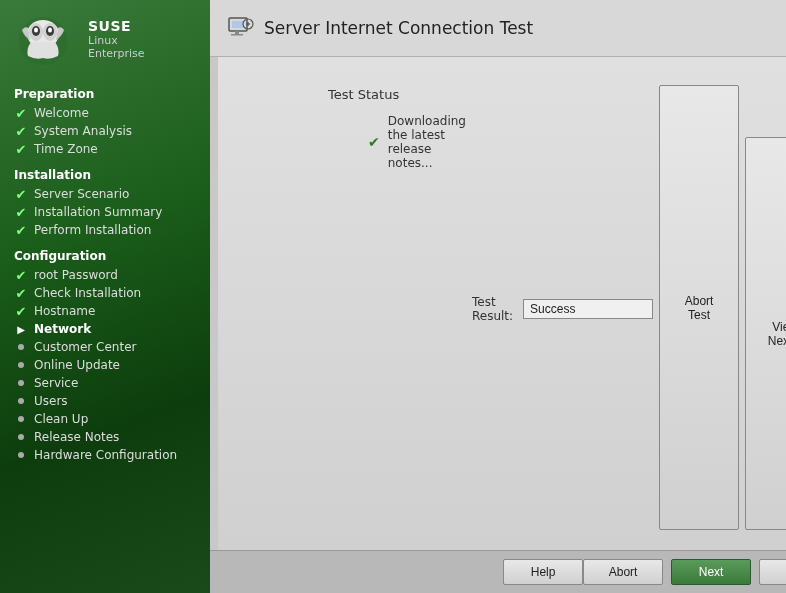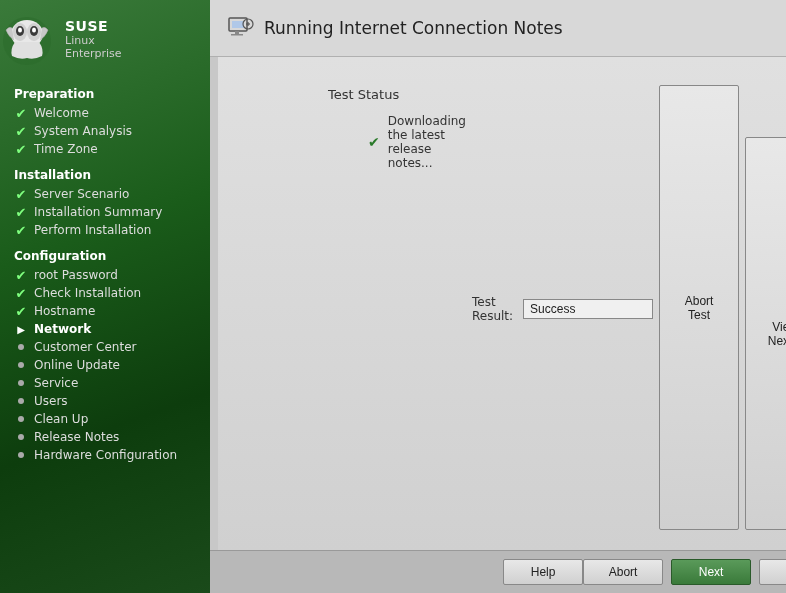--- a/index.html
+++ b/index.html
@@ -18,24 +18,24 @@
       min-width: 210px;
       background: linear-gradient(160deg, #3a7a3a 0%, #1a5c1a 40%, #0d3d0d 70%, #1a4a1a 100%);
       color: #fff;
       display: flex;
       flex-direction: column;
       padding-bottom: 10px;
       overflow: hidden;
     }
 
     #logo-area {
-      padding: 14px 14px 8px 0;
+      padding: 14px 14px 8px 16px;
       display: flex;
       align-items: flex-start;
-      gap: 10px;
+      gap: 17px;
     }
 
     .chameleon-icon {
       width: 55px;
       height: 55px;
       flex-shrink: 0;
     }
 
     .brand-text {
       display: flex;
@@ -391,21 +391,21 @@
 
     <svg class="header-icon" viewBox="0 0 28 28">
       <rect x="3" y="4" width="18" height="13" rx="1" fill="none" stroke="#555" stroke-width="1.5"></rect>
       <rect x="6" y="7" width="12" height="7" fill="#b0c8e8"></rect>
       <rect x="9" y="17" width="4" height="3" fill="#888"></rect>
       <rect x="5" y="20" width="12" height="1.5" fill="#888"></rect>
       <circle cx="22" cy="10" r="5" fill="none" stroke="#555" stroke-width="1.2"></circle>
       <line x1="20" y1="10" x2="24" y2="10" stroke="#555" stroke-width="1.2"></line>
       <line x1="22" y1="8" x2="22" y2="12" stroke="#555" stroke-width="1.2"></line>
     </svg>
-    <span id="main-title">Running Internet Connection Notes</span>
+    <span id="main-title">Server Internet Connection Test</span>
   </div>
 
   <div id="main-body">
 
     <div class="test-status-section">
       <div class="test-status-label">Test Status</div>
       <div class="status-row">
         <span class="status-check">✔</span>
         <span class="status-text">Downloading the latest release notes...</span>
       </div>

